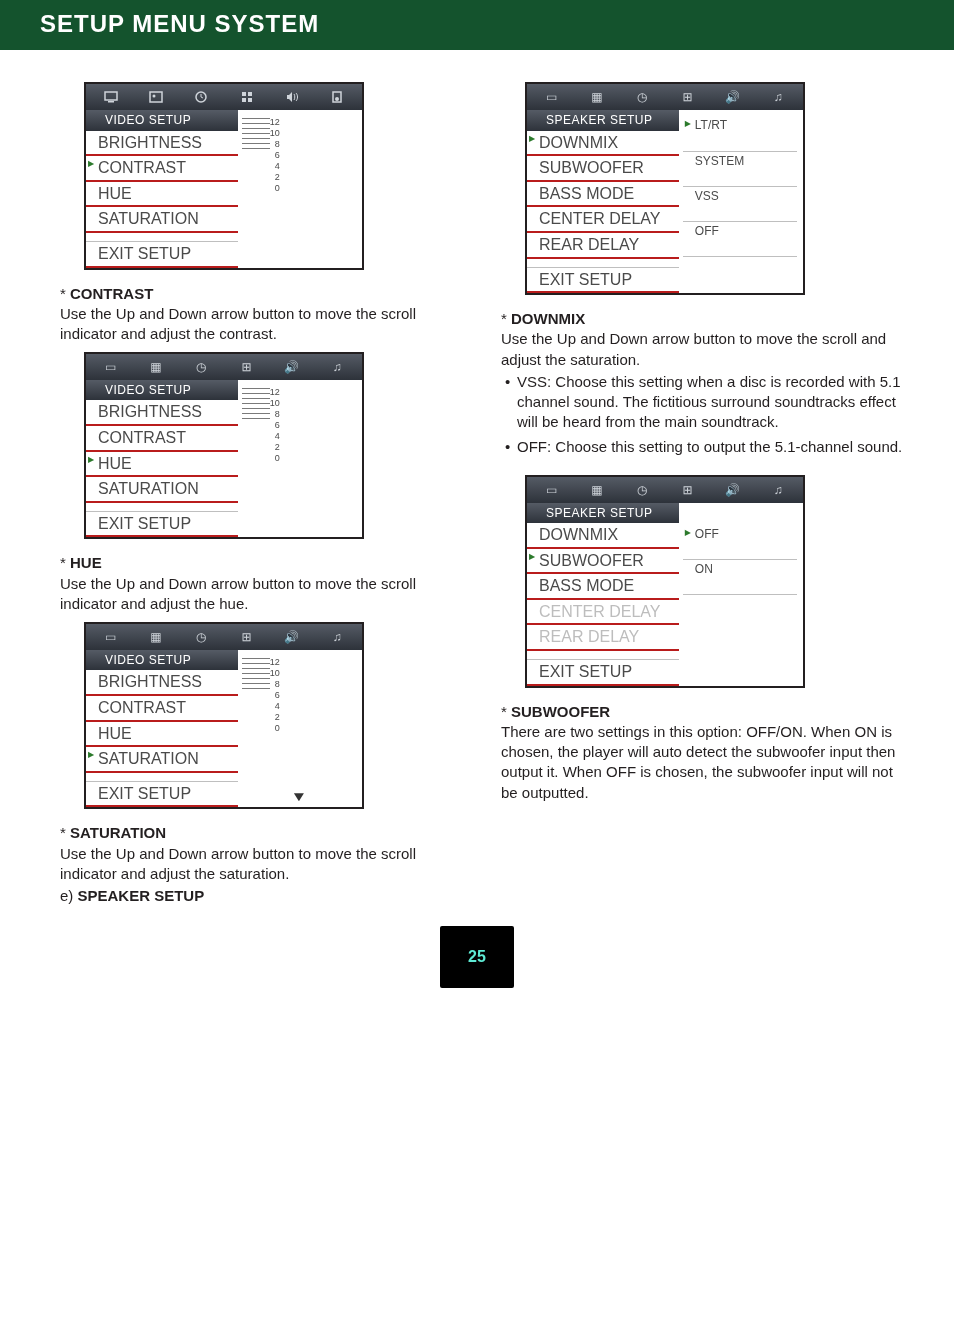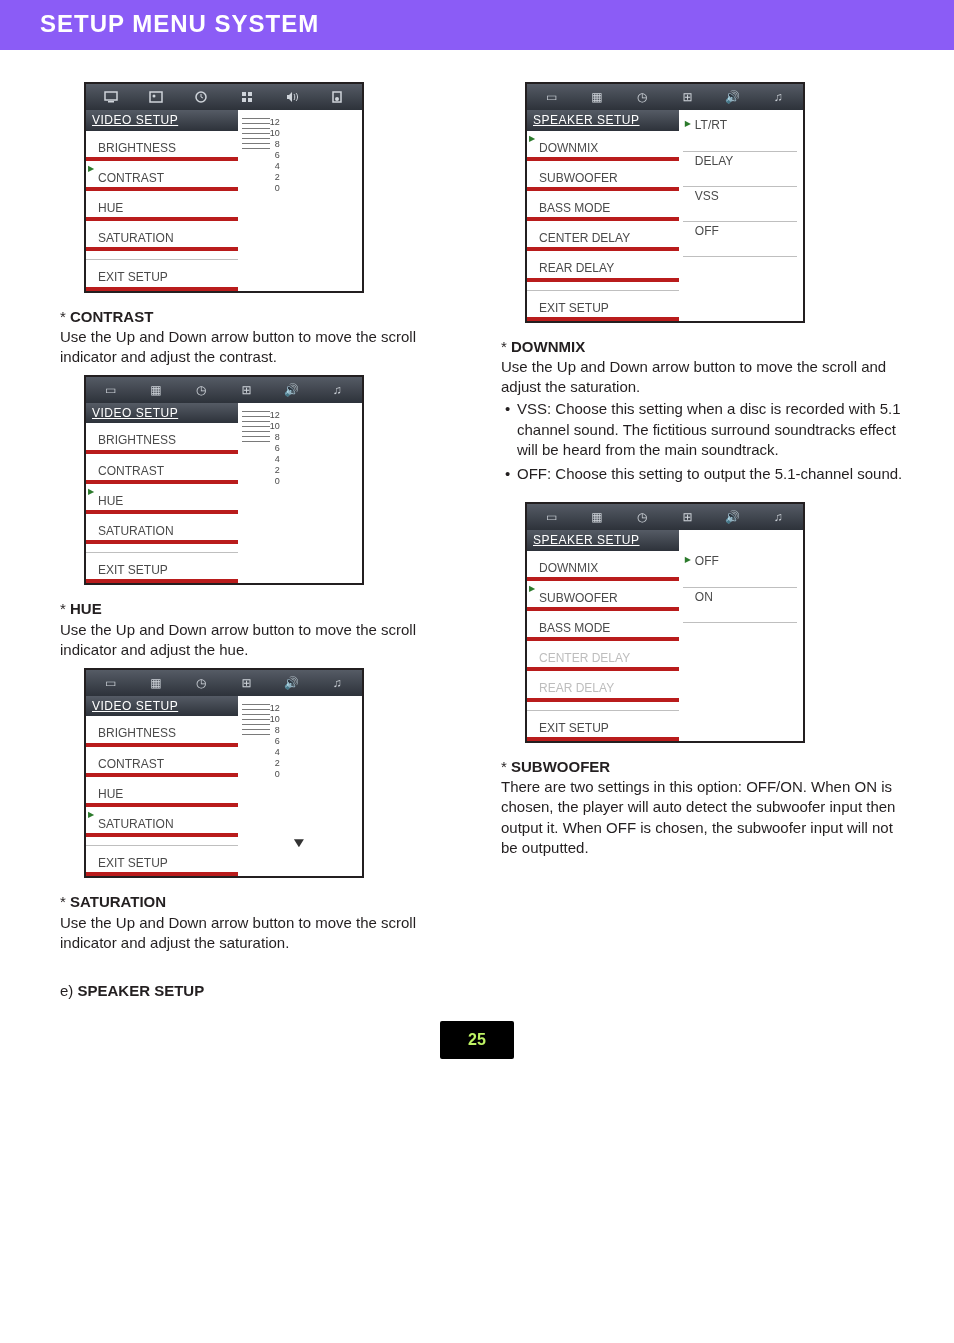--- a/index.html
+++ b/index.html
@@ -5,21 +5,21 @@
   * { box-sizing: border-box; margin: 0; padding: 0; }
   body {
     font-family: Arial, Helvetica, sans-serif;
     background: #fff;
     width: 954px;
     color: #231f20;
     font-size: 15px;
     line-height: 1.35;
   }
   .header-bar {
-    background: #8b5cf6;
+    background: #14532d;
     color: #fff;
     padding: 8px 16px 10px 40px;
   }
   .header-bar h1 {
     font-size: 24px;
     font-weight: bold;
     letter-spacing: 1px;
   }
   .page {
     display: flex;
@@ -67,29 +67,28 @@
     padding: 6px 6px 6px 4px;
     display: flex;
     flex-direction: column;
     font-size: 10px;
     color: #4a4a4a;
   }
   .section-title {
     background: linear-gradient(#555b65, #2d323a);
     color: #fff;
     font-size: 12px;
-    padding: 2px 6px;
+    padding: 2px 19px;
     letter-spacing: 0.5px;
-    text-decoration: underline;
   }
   .menu-item {
-    font-size: 12px;
+    font-size: 16px;
     color: #4a4a4a;
-    padding: 9px 6px 1px 12px;
-    border-bottom: 4px solid #b91c1c;
+    padding: 1px 6px 1px 12px;
+    border-bottom: 2px solid #b91c1c;
     position: relative;
     white-space: nowrap;
   }
   .menu-item.sel::before {
     content: "▶";
     position: absolute;
     left: 2px;
     font-size: 8px;
     top: 3px;
     color: #2c7a2c;
@@ -127,22 +126,22 @@
     align-self: center;
   }
   .body-text { margin-bottom: 2px; }
   .star-head { margin-top: 4px; }
   .star-head b::before { content: "* "; font-weight: normal; }
   ul.bullets { list-style: none; padding-left: 4px; }
   ul.bullets li { position: relative; padding-left: 12px; margin-bottom: 4px; }
   ul.bullets li::before { content: "•"; position: absolute; left: 0; }
   .pagenum-wrap { display:flex; justify-content:center; padding-bottom:20px;}
   .pagenum {
-    background:#000; color:#bef264; font-weight:bold;
-    padding: 8px 28px; border-radius: 2px; font-size:16px;
+    background:#000; color:#5eead4; font-weight:bold;
+    padding: 20px 28px; border-radius: 2px; font-size:16px;
   }
   svg.tab-icon { width:16px; height:16px; }
   .menu-left-gap { flex:1; }
 </style>
 </head>
 <body>
 
 <div class="header-bar">
   <h1>SETUP MENU SYSTEM</h1>
 </div>
@@ -345,21 +344,21 @@
             </div>
           </div>
           <div class="slider-cursor"></div>
         </div>
       </div>
     </div>
 
     <p class="star-head"><b>SATURATION</b></p>
     <p class="body-text">Use the Up and Down arrow button to move the scroll indicator and adjust the saturation.</p>
 
-    <p style="margin-top:28px">
+    <p style="margin-top:2px">
       <span>e) </span><b>SPEAKER SETUP</b>
     </p>
   </div>
 
   <div class="col">
 
     <div class="menu-box">
       <div class="tabs">
         <span class="tab">▭</span>
         <span class="tab">▦</span>
@@ -374,21 +373,21 @@
           <div class="menu-item sel">DOWNMIX</div>
           <div class="menu-item">SUBWOOFER</div>
           <div class="menu-item">BASS MODE</div>
           <div class="menu-item">CENTER DELAY</div>
           <div class="menu-item">REAR DELAY</div>
           <div class="menu-left-gap"></div>
           <div class="menu-item exit">EXIT SETUP</div>
         </div>
         <div class="menu-right opt-list">
           <div class="opt sel">LT/RT</div>
-          <div class="opt">DELAY</div>
+          <div class="opt">SYSTEM</div>
           <div class="opt">VSS</div>
           <div class="opt">OFF</div>
         </div>
       </div>
     </div>
 
     <p class="star-head"><b>DOWNMIX</b></p>
     <p class="body-text">Use the Up and Down arrow button to move the scroll and adjust the saturation.</p>
 
     <ul class="bullets">

